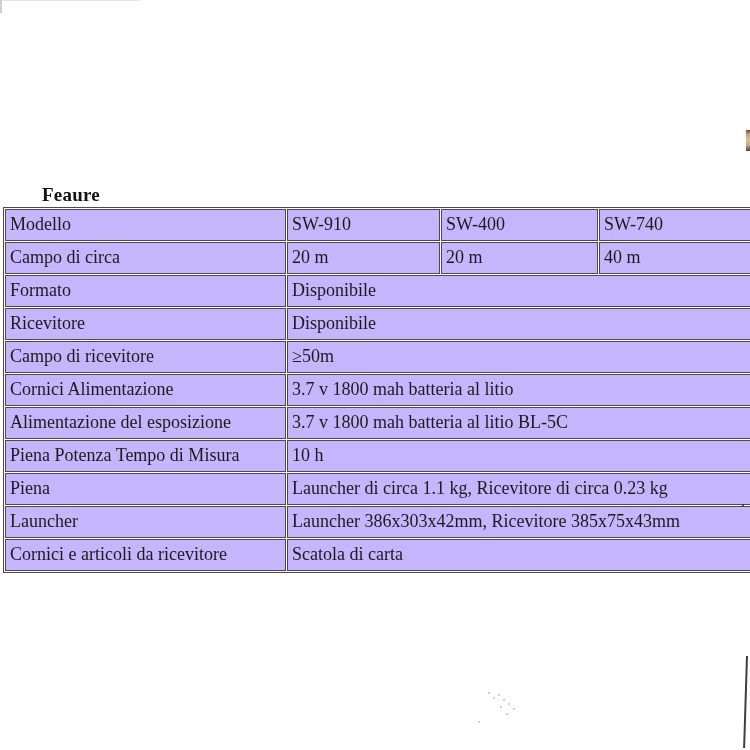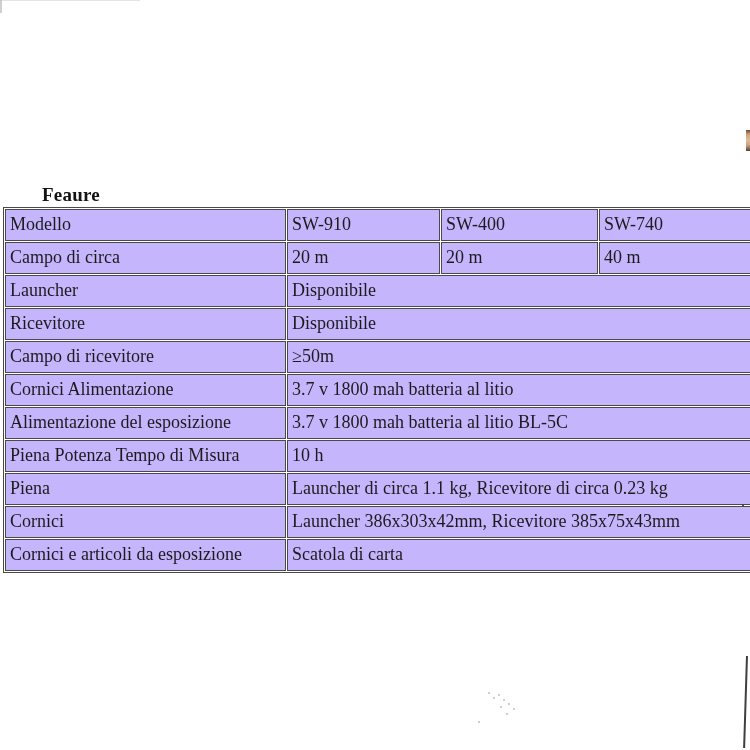--- a/index.html
+++ b/index.html
@@ -123,21 +123,21 @@
         <td>SW-400</td>
         <td>SW-740</td>
       </tr>
       <tr>
         <td>Campo di circa</td>
         <td>20 m</td>
         <td>20 m</td>
         <td>40 m</td>
       </tr>
       <tr>
-        <td>Launcher</td>
+        <td>Formato</td>
         <td colspan="3">Disponibile</td>
       </tr>
       <tr>
         <td>Ricevitore</td>
         <td colspan="3">Disponibile</td>
       </tr>
       <tr>
         <td>Campo di ricevitore</td>
         <td colspan="3">≥50m</td>
       </tr>
@@ -151,21 +151,21 @@
       </tr>
       <tr>
         <td>Piena Potenza Tempo di Misura</td>
         <td colspan="3">10 h</td>
       </tr>
       <tr>
         <td>Piena</td>
         <td colspan="3">Launcher di circa 1.1 kg, Ricevitore di circa 0.23 kg</td>
       </tr>
       <tr>
-        <td>Cornici</td>
+        <td>Launcher</td>
         <td colspan="3">Launcher 386x303x42mm, Ricevitore 385x75x43mm</td>
       </tr>
       <tr>
-        <td>Cornici e articoli da esposizione</td>
+        <td>Cornici e articoli da ricevitore</td>
         <td colspan="3">Scatola di carta</td>
       </tr>
     </tbody>
 </table>
 
 </body></html>

